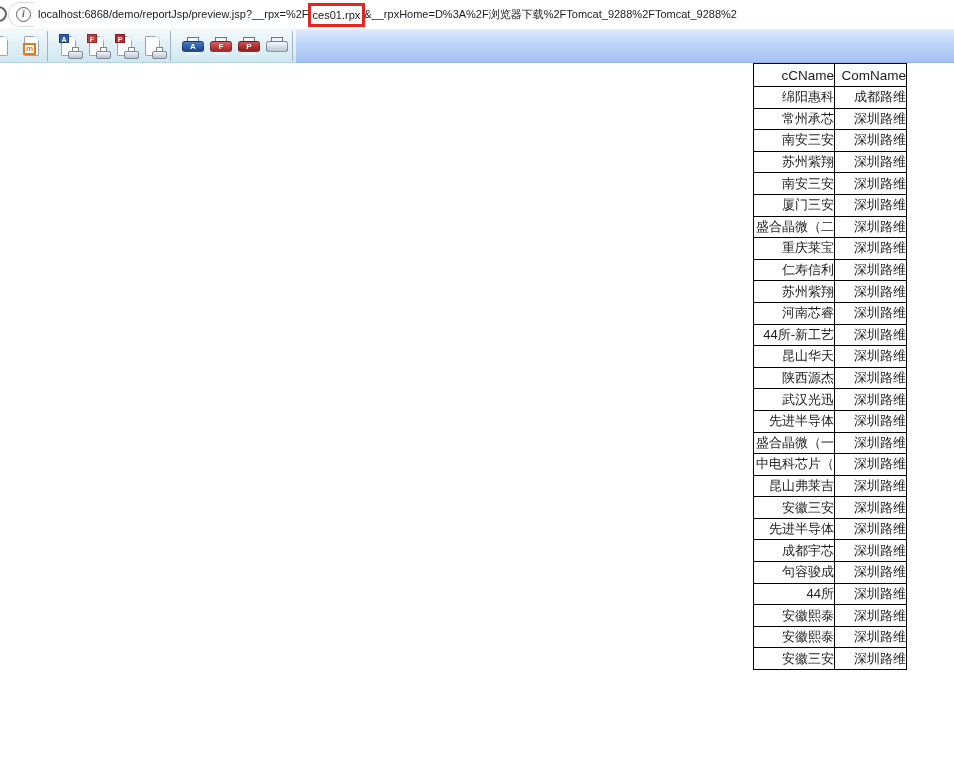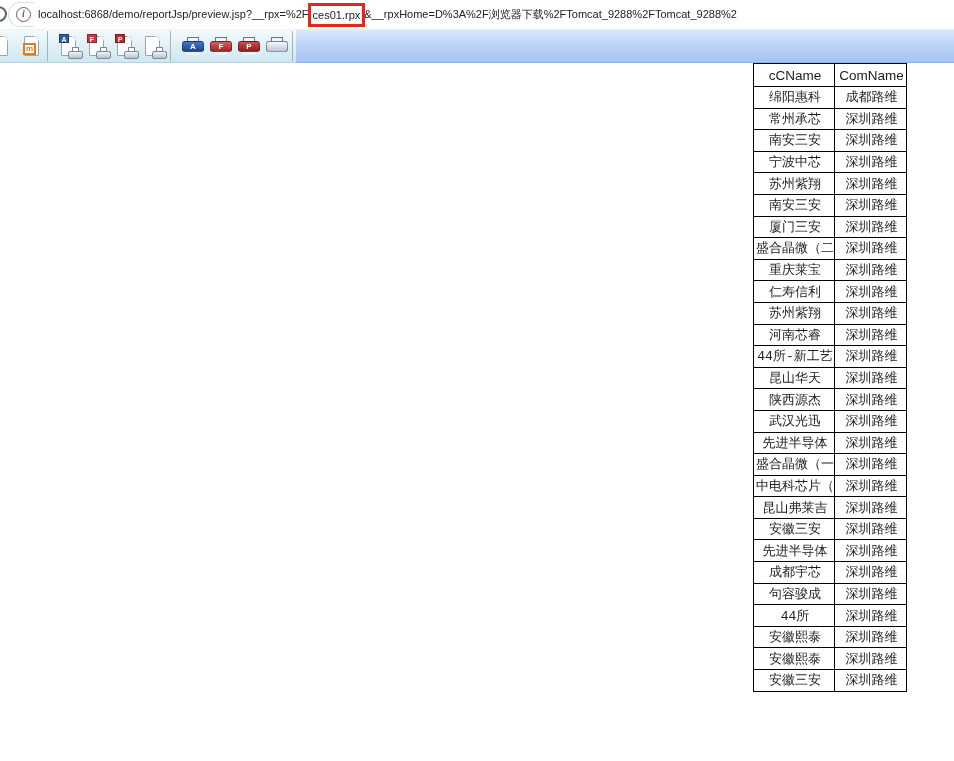--- a/index.html
+++ b/index.html
@@ -79,23 +79,23 @@
                color:#fff; font:bold 8px/11px "Liberation Sans", sans-serif;
                text-align:center; }
   .p3-tray { position:absolute; bottom:2px; left:4px; right:4px; height:3px;
              background:rgba(255,255,255,.45); border-radius:1px; }
 
   
   .report-area { position:absolute; left:0; top:63px; width:954px; height:698px; background:#fff; }
   table.report { position:absolute; left:753px; top:0; border-collapse:collapse;
                  table-layout:fixed; font-size:13px; color:#1c1c1c; }
   table.report th, table.report td { border:1px solid #000; padding:0 0 0 2px;
-                 white-space:nowrap; overflow:hidden; text-align:center; font-weight:normal; }
+                 white-space:nowrap; overflow:hidden; text-align:right; font-weight:normal; }
   table.report th { height:23px; font-size:13.5px; }
-  table.report td { height:21.6px;font-family:Liberation Mono, monospace; }
+  table.report td { height:21.6px; }
   .col-c1 { width:70px; } .col-c2 { width:72px; }
 </style>
 </head>
 <body>
 
 <div class="browser-bar">
   <div class="omnibox-edge"></div>
   <div class="left-fragment"></div>
   <div class="info-icon">i</div>
   <div class="url-text"><span>localhost:6868/demo/reportJsp/preview.jsp?__rpx=%2F</span><span class="url-highlight">ces01.rpx</span><span>&amp;__rpxHome=D%3A%2F浏览器下载%2FTomcat_9288%2FTomcat_9288%2</span></div>
@@ -211,24 +211,20 @@
       </tr>
         <tr>
         <td>常州承芯</td>
         <td>深圳路维</td>
       </tr>
         <tr>
         <td>南安三安</td>
         <td>深圳路维</td>
       </tr>
         <tr>
-        <td>宁波中芯</td>
-        <td>深圳路维</td>
-      </tr>
-        <tr>
         <td>苏州紫翔</td>
         <td>深圳路维</td>
       </tr>
         <tr>
         <td>南安三安</td>
         <td>深圳路维</td>
       </tr>
         <tr>
         <td>厦门三安</td>
         <td>深圳路维</td>

